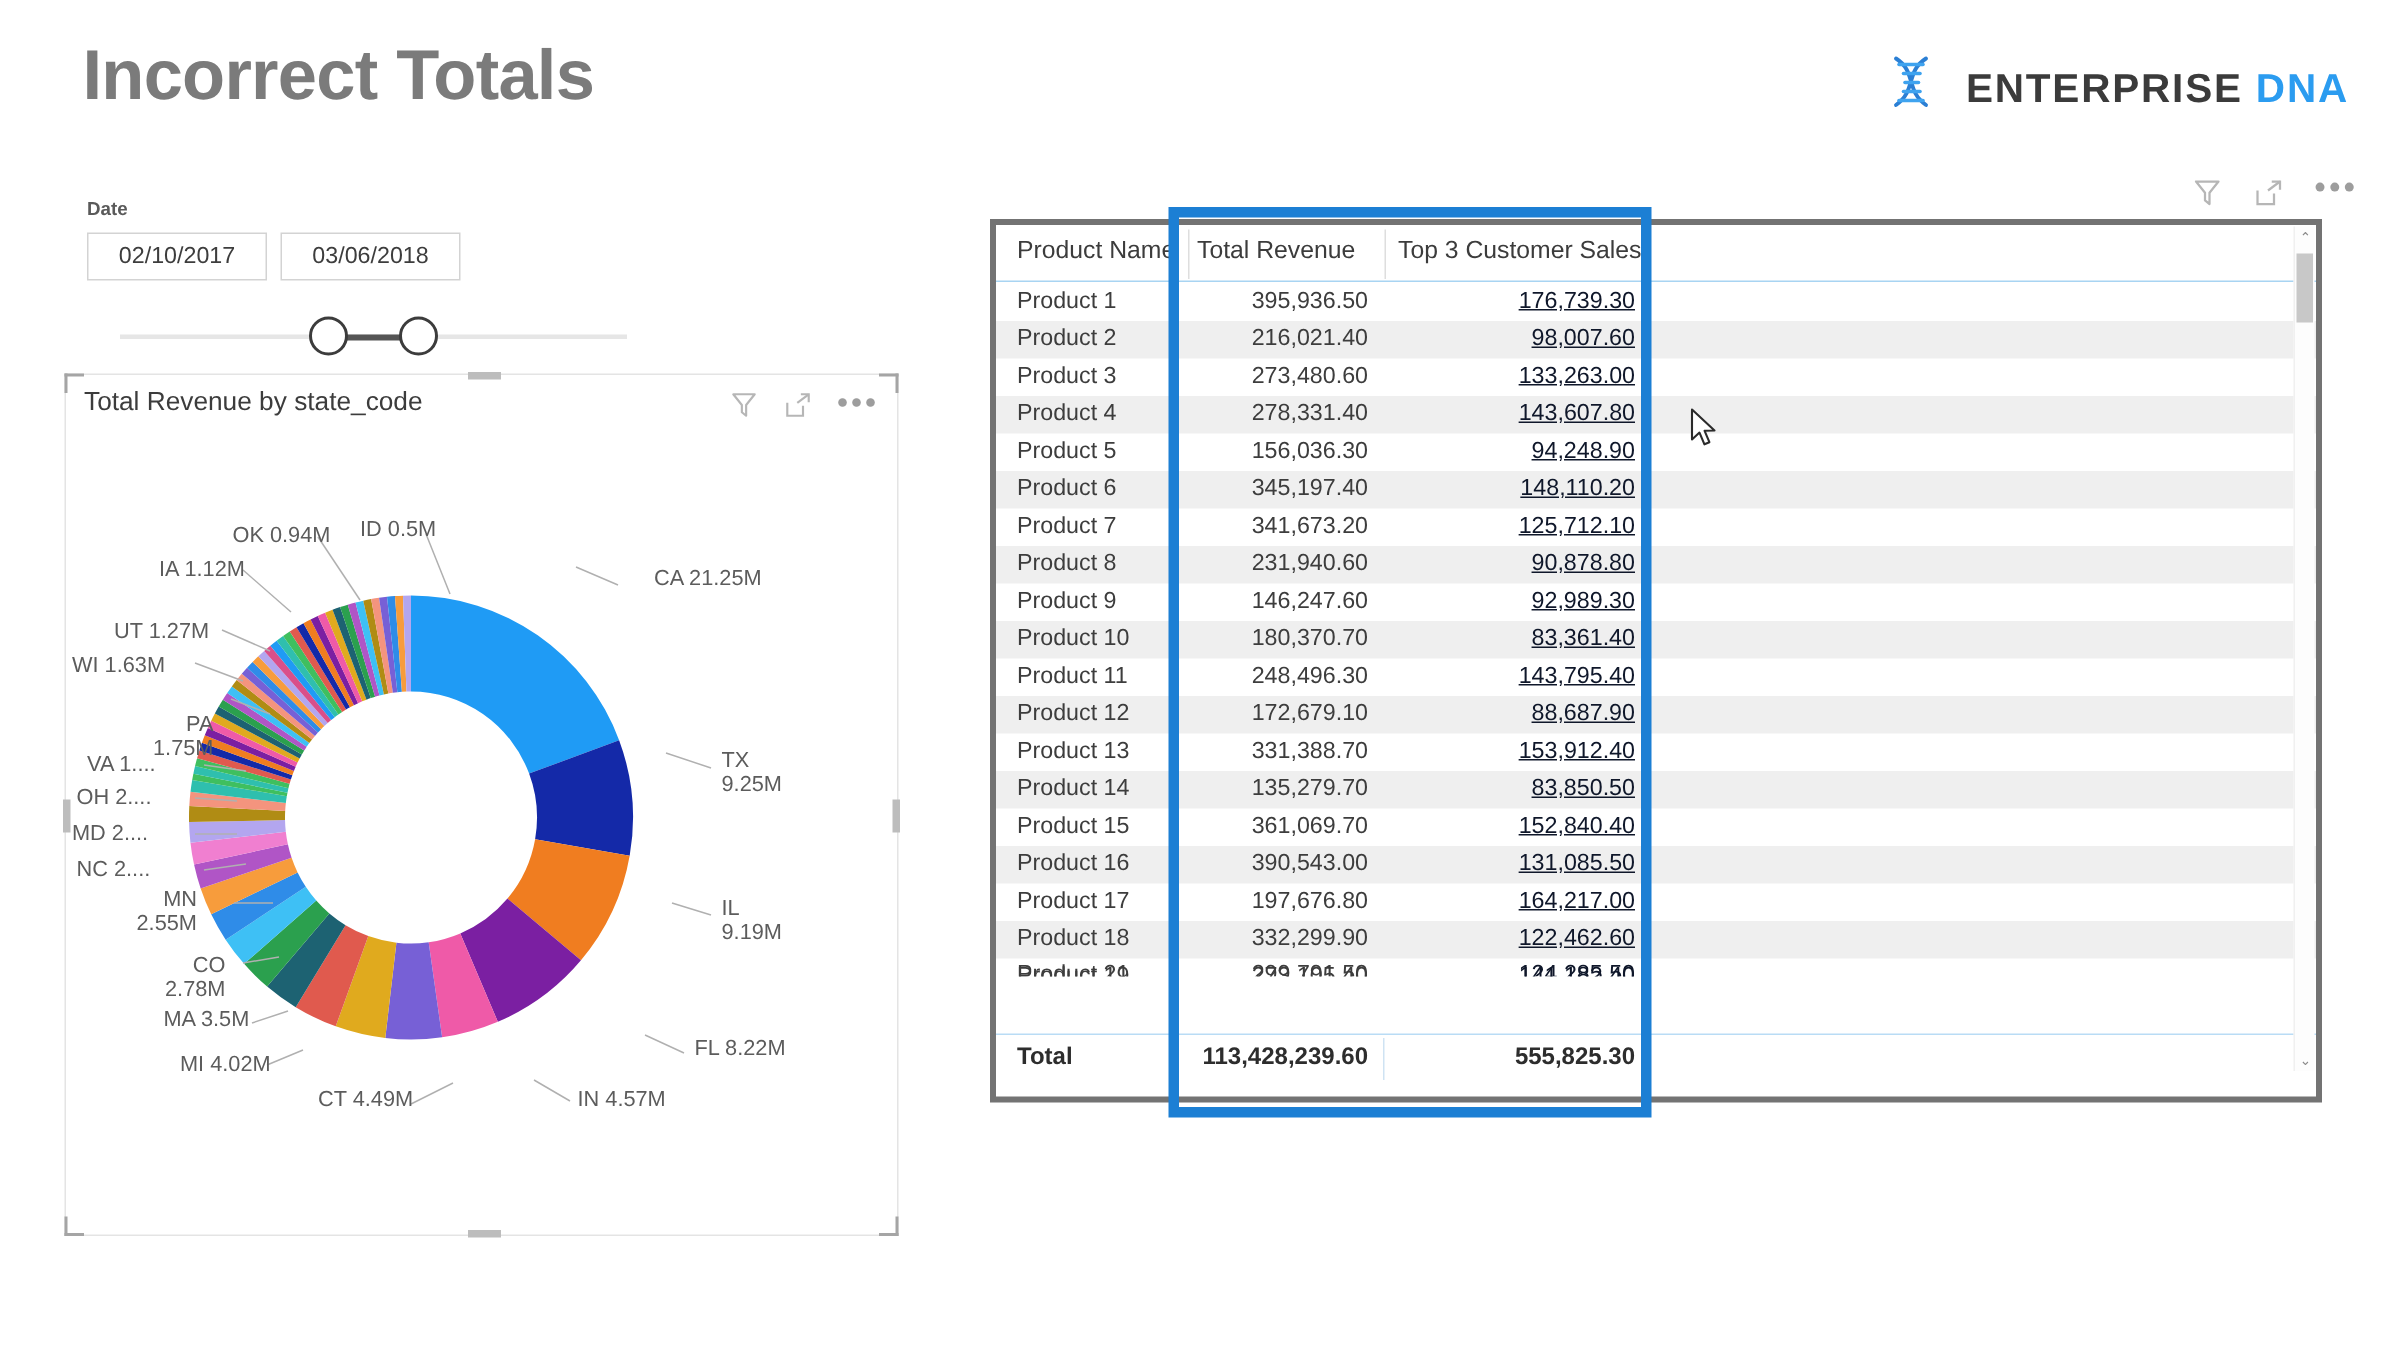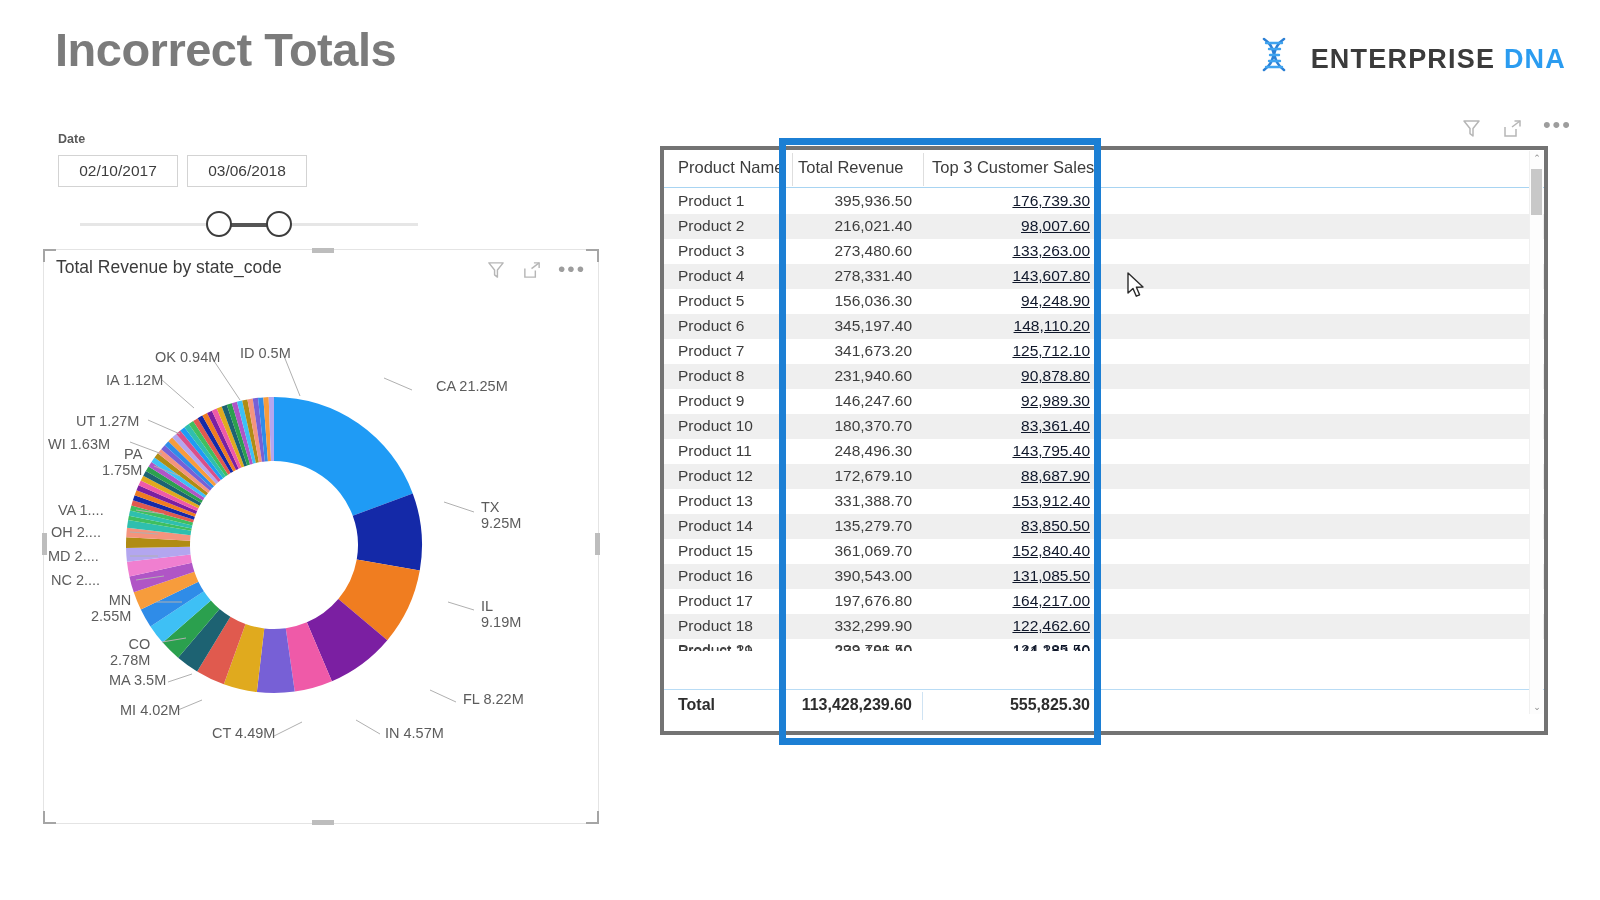--- a/index.html
+++ b/index.html
@@ -547,21 +547,21 @@
       <div class="pie-label" style="left: 341px; top: 475px;">IN 4.57M</div>
       <div class="pie-label" style="left: 168px; top: 475px;">CT 4.49M</div>
       <div class="pie-label" style="left: 76px; top: 452px;">MI 4.02M</div>
       <div class="pie-label" style="left: 65px; top: 422px;">MA 3.5M</div>
       <div class="pie-label r" style="left: 66px; top: 386px;">CO<br>2.78M</div>
       <div class="pie-label r" style="left: 47px; top: 342px;">MN<br>2.55M</div>
       <div class="pie-label" style="left: 7px; top: 322px;">NC 2....</div>
       <div class="pie-label" style="left: 4px; top: 298px;">MD 2....</div>
       <div class="pie-label" style="left: 7px; top: 274px;">OH 2....</div>
       <div class="pie-label" style="left: 14px; top: 252px;">VA 1....</div>
-      <div class="pie-label r" style="left: 58px; top: 196px;">PA<br>1.75M</div>
+      <div class="pie-label r" style="left: 58px; top: 225px;">PA<br>1.75M</div>
       <div class="pie-label" style="left: 4px; top: 186px;">WI 1.63M</div>
       <div class="pie-label" style="left: 32px; top: 163px;">UT 1.27M</div>
       <div class="pie-label" style="left: 62px; top: 122px;">IA 1.12M</div>
       <div class="pie-label" style="left: 111px; top: 99px;">OK 0.94M</div>
       <div class="pie-label" style="left: 196px; top: 95px;">ID 0.5M</div>
     </div>
 </div>
 
 <div id="table-visual">
 

